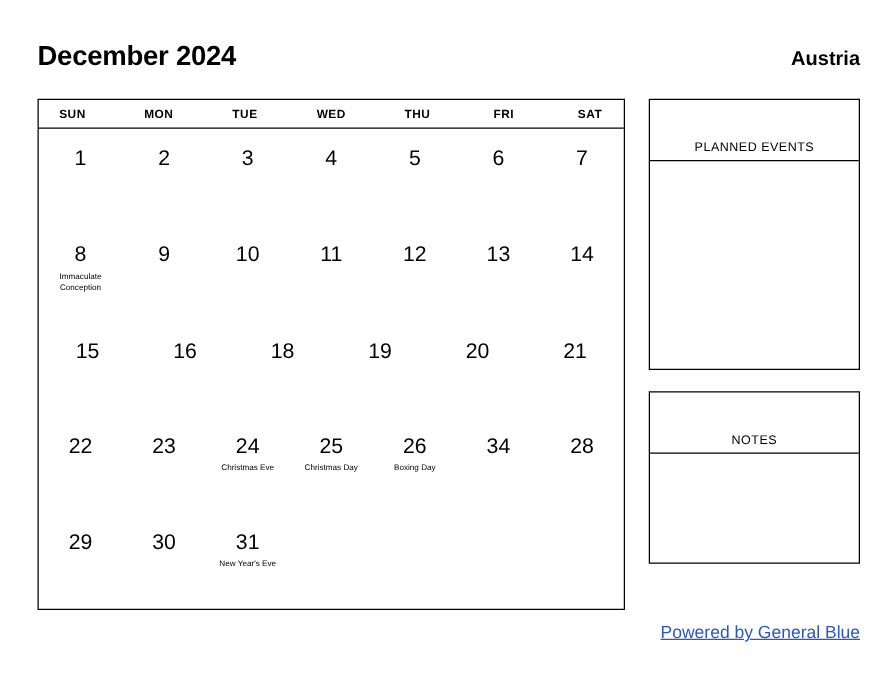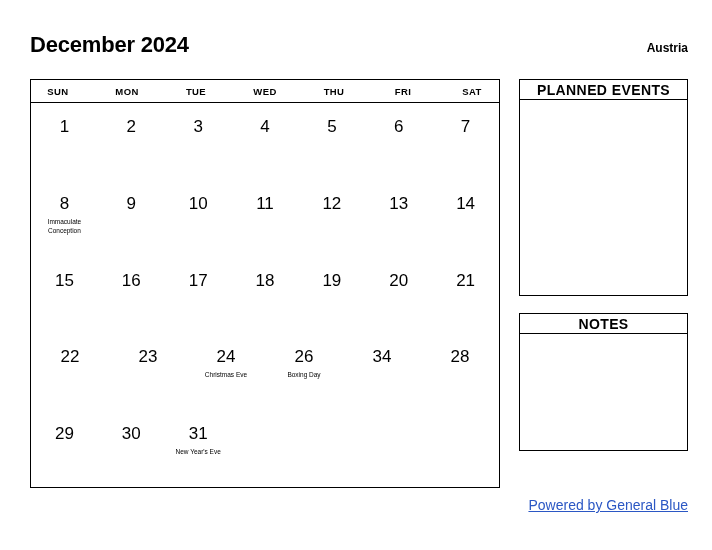--- a/index.html
+++ b/index.html
@@ -30,21 +30,21 @@
     justify-content: space-between;
   }
   .page-title {
     font-size: 22px;
     font-weight: bold;
     letter-spacing: -0.2px;
     line-height: 34px;
     white-space: nowrap;
   }
   .region-name {
-    font-size: 12px;
+    font-size: 16px;
     font-weight: bold;
     line-height: 20px;
     white-space: nowrap;
     text-align: center;
   }
 
   
   .calendar {
     position: absolute;
     left: 30px;
@@ -117,23 +117,24 @@
   }
   #planned-events-panel { top: 79px; height: 217px; }
   #notes-panel { top: 313px; height: 138px; }
   .panel-header {
     height: 20px;
     flex: 0 0 auto;
     border-bottom: 1.5px solid #000000;
     display: flex;
     align-items: center;
     justify-content: center;
-    font-size: 14px;
-    font-weight: bold;
+    font-size: 10px;
+    font-weight: normal;
     letter-spacing: 0.4px;
+    margin-top: 29px;
   }
   .panel-body {
     flex: 1 1 auto;
   }
 
   
   .footer-link {
     position: absolute;
     right: 24px;
     top: 497px;
@@ -210,23 +211,20 @@
         </div>
       </div>
       <div class="week-row">
         <div class="day-cell">
           <div class="day-number">15</div>
         </div>
         <div class="day-cell">
           <div class="day-number">16</div>
         </div>
         <div class="day-cell">
-          <div class="day-number">17</div>
-        </div>
-        <div class="day-cell">
           <div class="day-number">18</div>
         </div>
         <div class="day-cell">
           <div class="day-number">19</div>
         </div>
         <div class="day-cell">
           <div class="day-number">20</div>
         </div>
         <div class="day-cell">
           <div class="day-number">21</div>
@@ -235,20 +233,24 @@
       <div class="week-row">
         <div class="day-cell">
           <div class="day-number">22</div>
         </div>
         <div class="day-cell">
           <div class="day-number">23</div>
         </div>
         <div class="day-cell">
           <div class="day-number">24</div>
           <div class="day-event">Christmas Eve</div>
+        </div>
+        <div class="day-cell">
+          <div class="day-number">25</div>
+          <div class="day-event">Christmas Day</div>
         </div>
         <div class="day-cell">
           <div class="day-number">26</div>
           <div class="day-event">Boxing Day</div>
         </div>
         <div class="day-cell">
           <div class="day-number">34</div>
         </div>
         <div class="day-cell">
           <div class="day-number">28</div>

